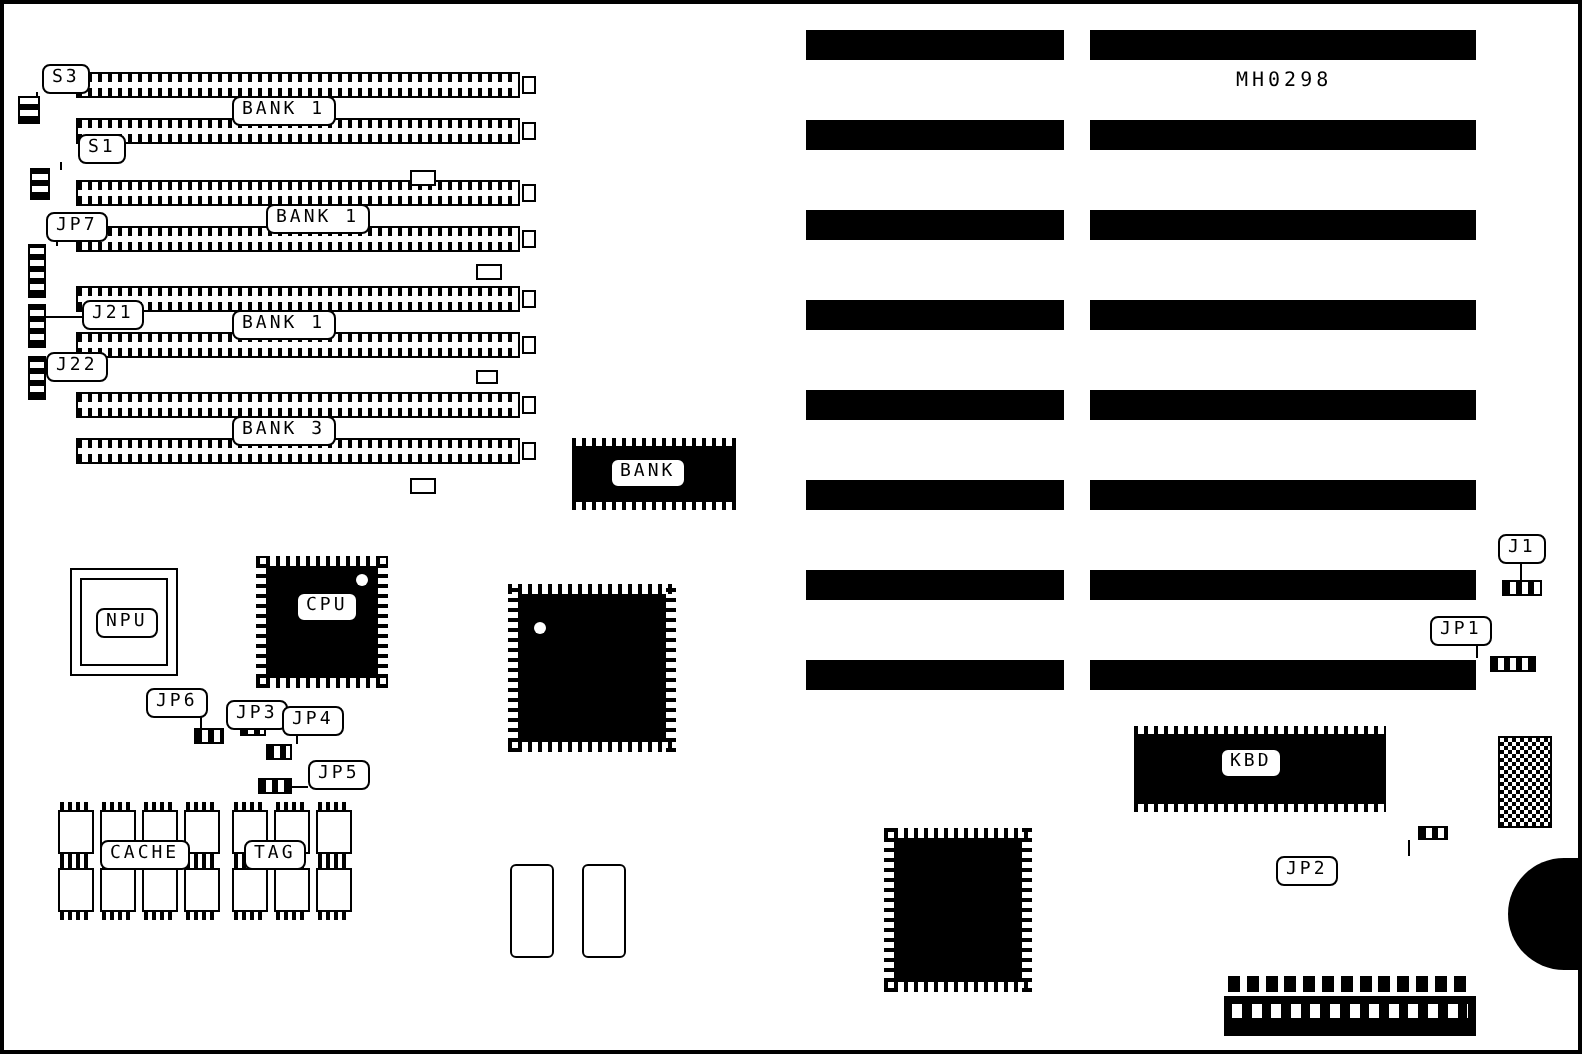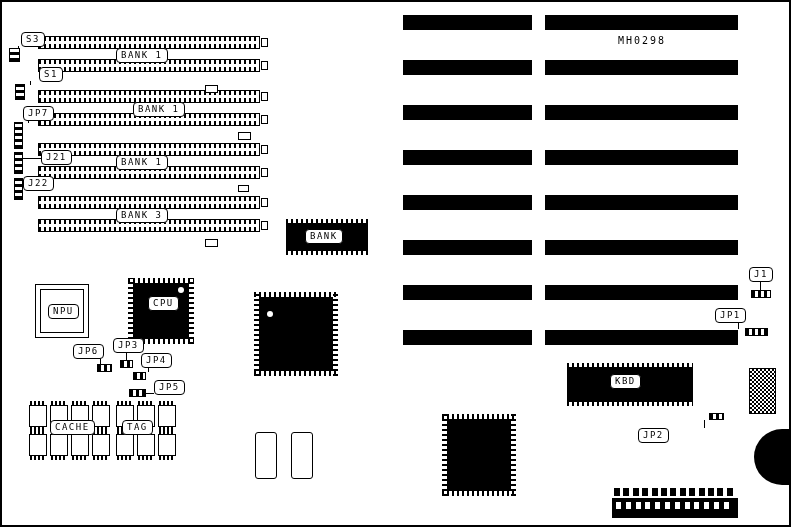--- a/index.html
+++ b/index.html
@@ -180,21 +180,21 @@
   <div class="lead" style="left:758px;top:279px;width:1px;height:9px"></div>
   <div class="lead" style="left:736px;top:320px;width:1px;height:7px"></div>
   <div class="lead" style="left:702px;top:418px;width:1px;height:8px"></div>
 
   <div class="label-box" style="left:19px;top:30px">S3</div>
   <div class="label-box" style="left:37px;top:65px">S1</div>
   <div class="label-box" style="left:21px;top:104px">JP7</div>
   <div class="label-box" style="left:39px;top:148px">J21</div>
   <div class="label-box" style="left:21px;top:174px">J22</div>
   <div class="label-box" style="left:71px;top:342px">JP6</div>
-  <div class="label-box" style="left:111px;top:336px">JP3</div>
+  <div class="label-box" style="left:111px;top:348px">JP3</div>
   <div class="label-box" style="left:139px;top:351px">JP4</div>
   <div class="label-box" style="left:152px;top:378px">JP5</div>
   <div class="label-box" style="left:747px;top:265px">J1</div>
   <div class="label-box" style="left:713px;top:306px">JP1</div>
   <div class="label-box" style="left:636px;top:426px">JP2</div>
 
   <div class="checker" style="left:747px;top:366px;width:27px;height:46px"></div>
   <div class="din" style="left:752px;top:427px;width:39px;height:56px"></div>
 
   <div class="pinrow" style="left:612px;top:486px;width:122px;height:8px"></div>

